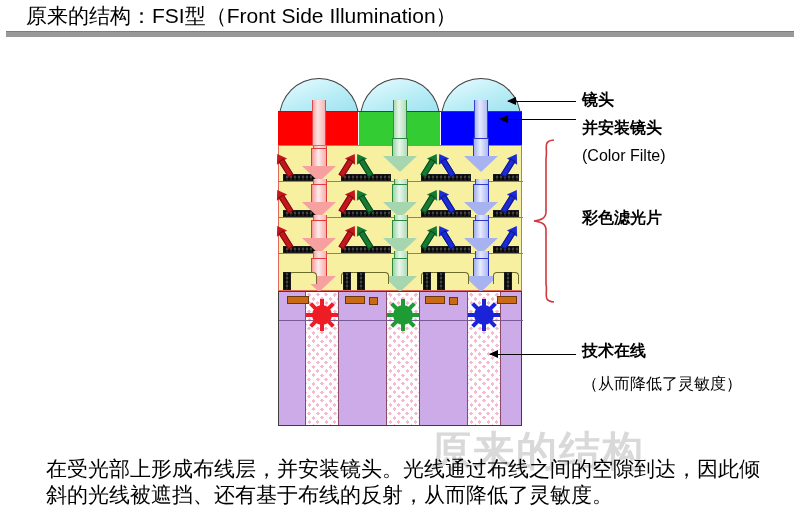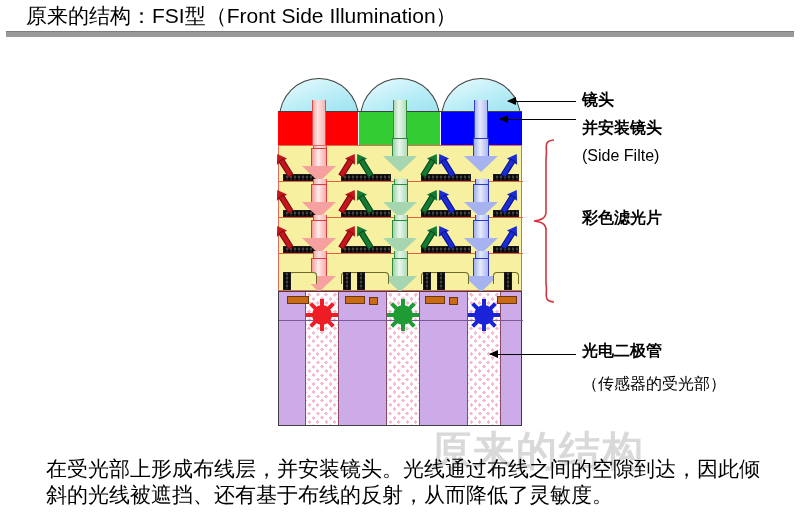--- a/index.html
+++ b/index.html
@@ -591,24 +591,24 @@
       <div class="core"></div>
     </div>
   </div>
 </div>
 
 <div class="leader" style="left:508px; top:101px; width:68px;"></div>
 <div class="callout" style="left:582px; top:90px;">镜头</div>
 
 <div class="leader" style="left:500px; top:119px; width:76px;"></div>
 <div class="callout" style="left:582px; top:118px;">并安装镜头</div>
-<div class="callout sub" style="left:582px; top:147px;">(Side Filte)</div>
+<div class="callout sub" style="left:582px; top:147px;">(Color Filte)</div>
 
 <svg id="brace" viewBox="0 0 28 166">
   <path d="M22 2 C10 3 16 10 14 20 L14 74 C14 81 8 82 2 83 C8 84 14 85 14 92 L14 146 C16 156 10 163 22 164" fill="none" stroke="#d0383f" stroke-width="1.6"></path>
 </svg>
 <div class="callout" style="left:582px; top:208px;">彩色滤光片</div>
 
 <div class="leader" style="left:490px; top:354px; width:86px;"></div>
-<div class="callout" style="left:582px; top:341px;">光电二极管</div>
-<div class="callout sub" style="left:582px; top:374px;">（传感器的受光部）</div>
+<div class="callout" style="left:582px; top:341px;">技术在线</div>
+<div class="callout sub" style="left:582px; top:374px;">（从而降低了灵敏度）</div>
 
 <div id="caption">在受光部上形成布线层，并安装镜头。光线通过布线之间的空隙到达，因此倾斜的光线被遮挡、还有基于布线的反射，从而降低了灵敏度。</div>
 
 </body></html>

